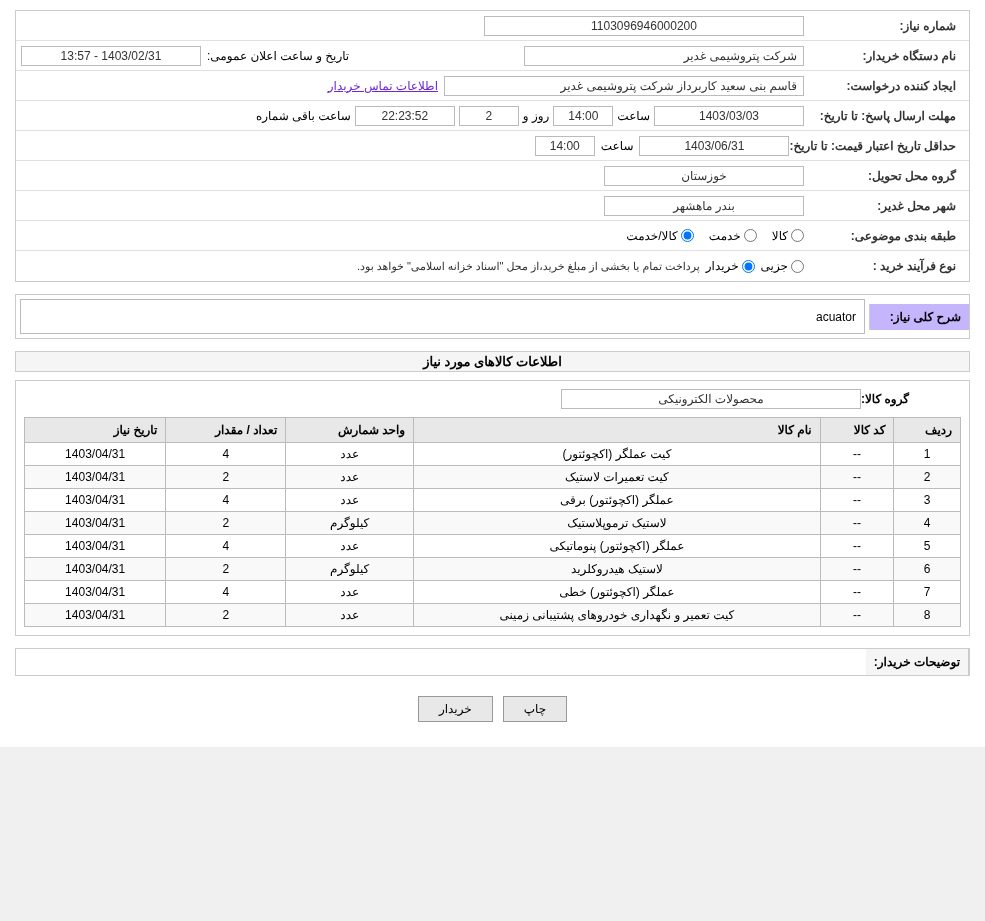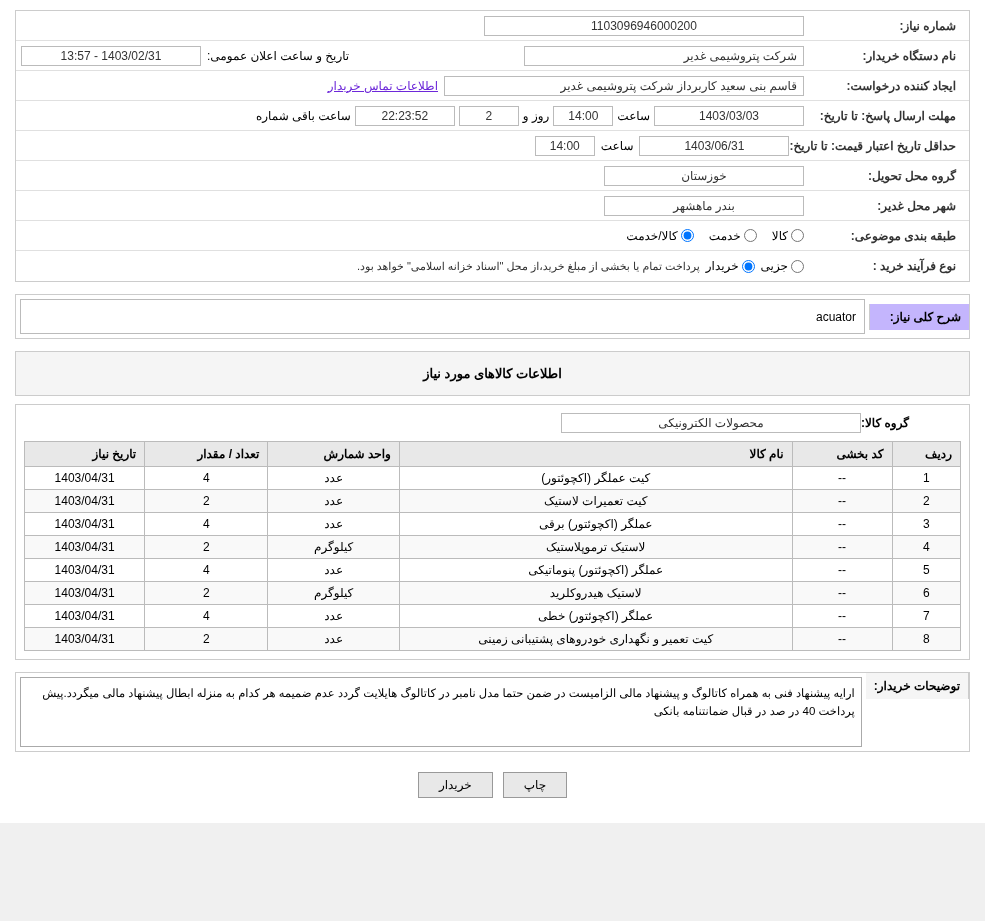--- a/index.html
+++ b/index.html
@@ -86,21 +86,21 @@
       align-items: center;
     }
     .radio-label {
       display: flex;
       align-items: center;
       gap: 3px;
     }
     .section-title {
       background: #f5f5f5;
       border: 1px solid #ccc;
-      padding: 14px 10px;
+      padding: 2px 10px;
       font-weight: bold;
       font-size: 13px;
       text-align: center;
       margin-bottom: 8px;
       margin-top: 12px;
     }
     .goods-section {
       border: 1px solid #ccc;
       padding: 8px;
       margin-bottom: 12px;
@@ -123,21 +123,21 @@
     }
     table th {
       background: #e8e8e8;
       border: 1px solid #bbb;
       padding: 5px 8px;
       text-align: right;
       font-weight: bold;
     }
     table td {
       border: 1px solid #bbb;
-      padding: 4px 8px;
+      padding: 4px 16px;
       text-align: center;
     }
     table tr:nth-child(even) {
       background: #f9f9f9;
     }
     .notes-section {
       display: flex;
       align-items: flex-start;
       border: 1px solid #ccc;
       margin-bottom: 10px;
@@ -304,21 +304,21 @@
 
       <div class="goods-row">
         <span class="goods-label">گروه کالا:</span>
         <input type="text" class="input-box" style="width: 300px; text-align: center;" value="محصولات الکترونیکی">
       </div>
 
       <table>
         <thead>
           <tr>
             <th>ردیف</th>
-            <th>کد بخشی</th>
+            <th>کد کالا</th>
             <th>نام کالا</th>
             <th>واحد شمارش</th>
             <th>تعداد / مقدار</th>
             <th>تاریخ نیاز</th>
           </tr>
         </thead>
         <tbody id="kala-tbody">
         <tr>
     <td>1</td>
     <td>--</td>
@@ -382,21 +382,20 @@
     <td>عدد</td>
     <td>2</td>
     <td>1403/04/31</td>
   </tr>
           </tbody>
       </table>
     </div>
 
     <div class="notes-section">
       <div class="notes-label">توضیحات خریدار:</div>
-      <div class="notes-content">ارایه پیشنهاد فنی به همراه کاتالوگ و پیشنهاد مالی الزامیست در ضمن حتما مدل نامبر در کاتالوگ هایلایت گردد عدم ضمیمه هر کدام به منزله ابطال پیشنهاد مالی میگردد.پیش پرداخت 40 در صد در قبال ضمانتنامه بانکی</div>
     </div>
 
     <div class="button-row">
       <button class="btn">چاپ</button>
       <button class="btn">خریدار</button>
     </div>
 
   </div>
 </div>
 

